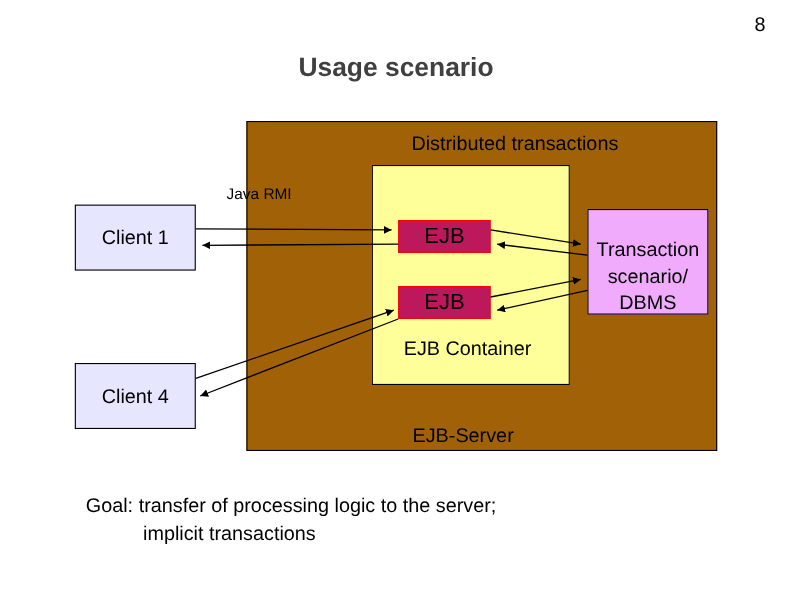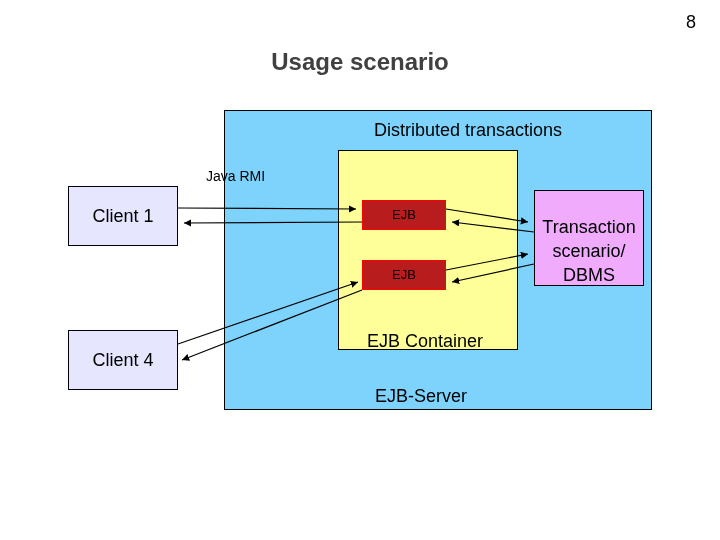--- a/index.html
+++ b/index.html
@@ -32,21 +32,21 @@
     font-size: 24px;
     font-weight: bold;
     color: #404040;
   }
   .server-box {
     position: absolute;
     top: 110px;
     left: 224px;
     width: 428px;
     height: 300px;
-    background: #7dd3fc;
+    background: #a16207;
     border: 1px solid #000;
     box-sizing: border-box;
   }
   .server-label {
     position: absolute;
     left: 150px;
     top: 275px;
     font-size: 18px;
     color: #000;
   }
@@ -56,32 +56,32 @@
     left: 338px;
     width: 180px;
     height: 200px;
     background: #ffff99;
     border: 1px solid #000;
     box-sizing: border-box;
   }
   .container-label {
     position: absolute;
     left: 28px;
-    top: 180px;
+    top: 156px;
     font-size: 18px;
     color: #000;
   }
   .ejb-box {
     position: absolute;
     width: 84px;
     height: 30px;
-    background: #b91c1c;
+    background: #be185d;
     border: 1px solid #ff0000;
     box-sizing: border-box;
-    font-size: 13px;
+    font-size: 20px;
     text-align: center;
     line-height: 28px;
   }
   #ejb1 { top: 200px; left: 362px; }
   #ejb2 { top: 260px; left: 362px; }
 
   .tm-box {
     position: absolute;
     top: 190px;
     left: 534px;
@@ -167,20 +167,24 @@
     <span>scenario/</span><br>
     <span>DBMS</span>
   </div>
 
   <div class="client-box" id="client1">Client 1</div>
   <div class="client-box" id="client2">Client 4</div>
 
   <div class="dist-label">Distributed transactions</div>
   <div class="rmi-label">Java RMI</div>
 
+  <div class="goal">
+    <span>Goal:   transfer of processing logic to the server;</span><br>
+    <span class="goal-indent">implicit transactions</span>
+  </div>
 
   <svg class="arrows" viewBox="0 0 720 540">
     <defs>
       <marker id="ah" markerWidth="8" markerHeight="8" refX="6" refY="3" orient="auto">
         <path d="M0,0 L6,3 L0,6 Z" fill="#000"></path>
       </marker>
     </defs>
 
     <line x1="178" y1="208" x2="356" y2="209" stroke="#000" stroke-width="1.2" marker-end="url(#ah)"></line>
 

